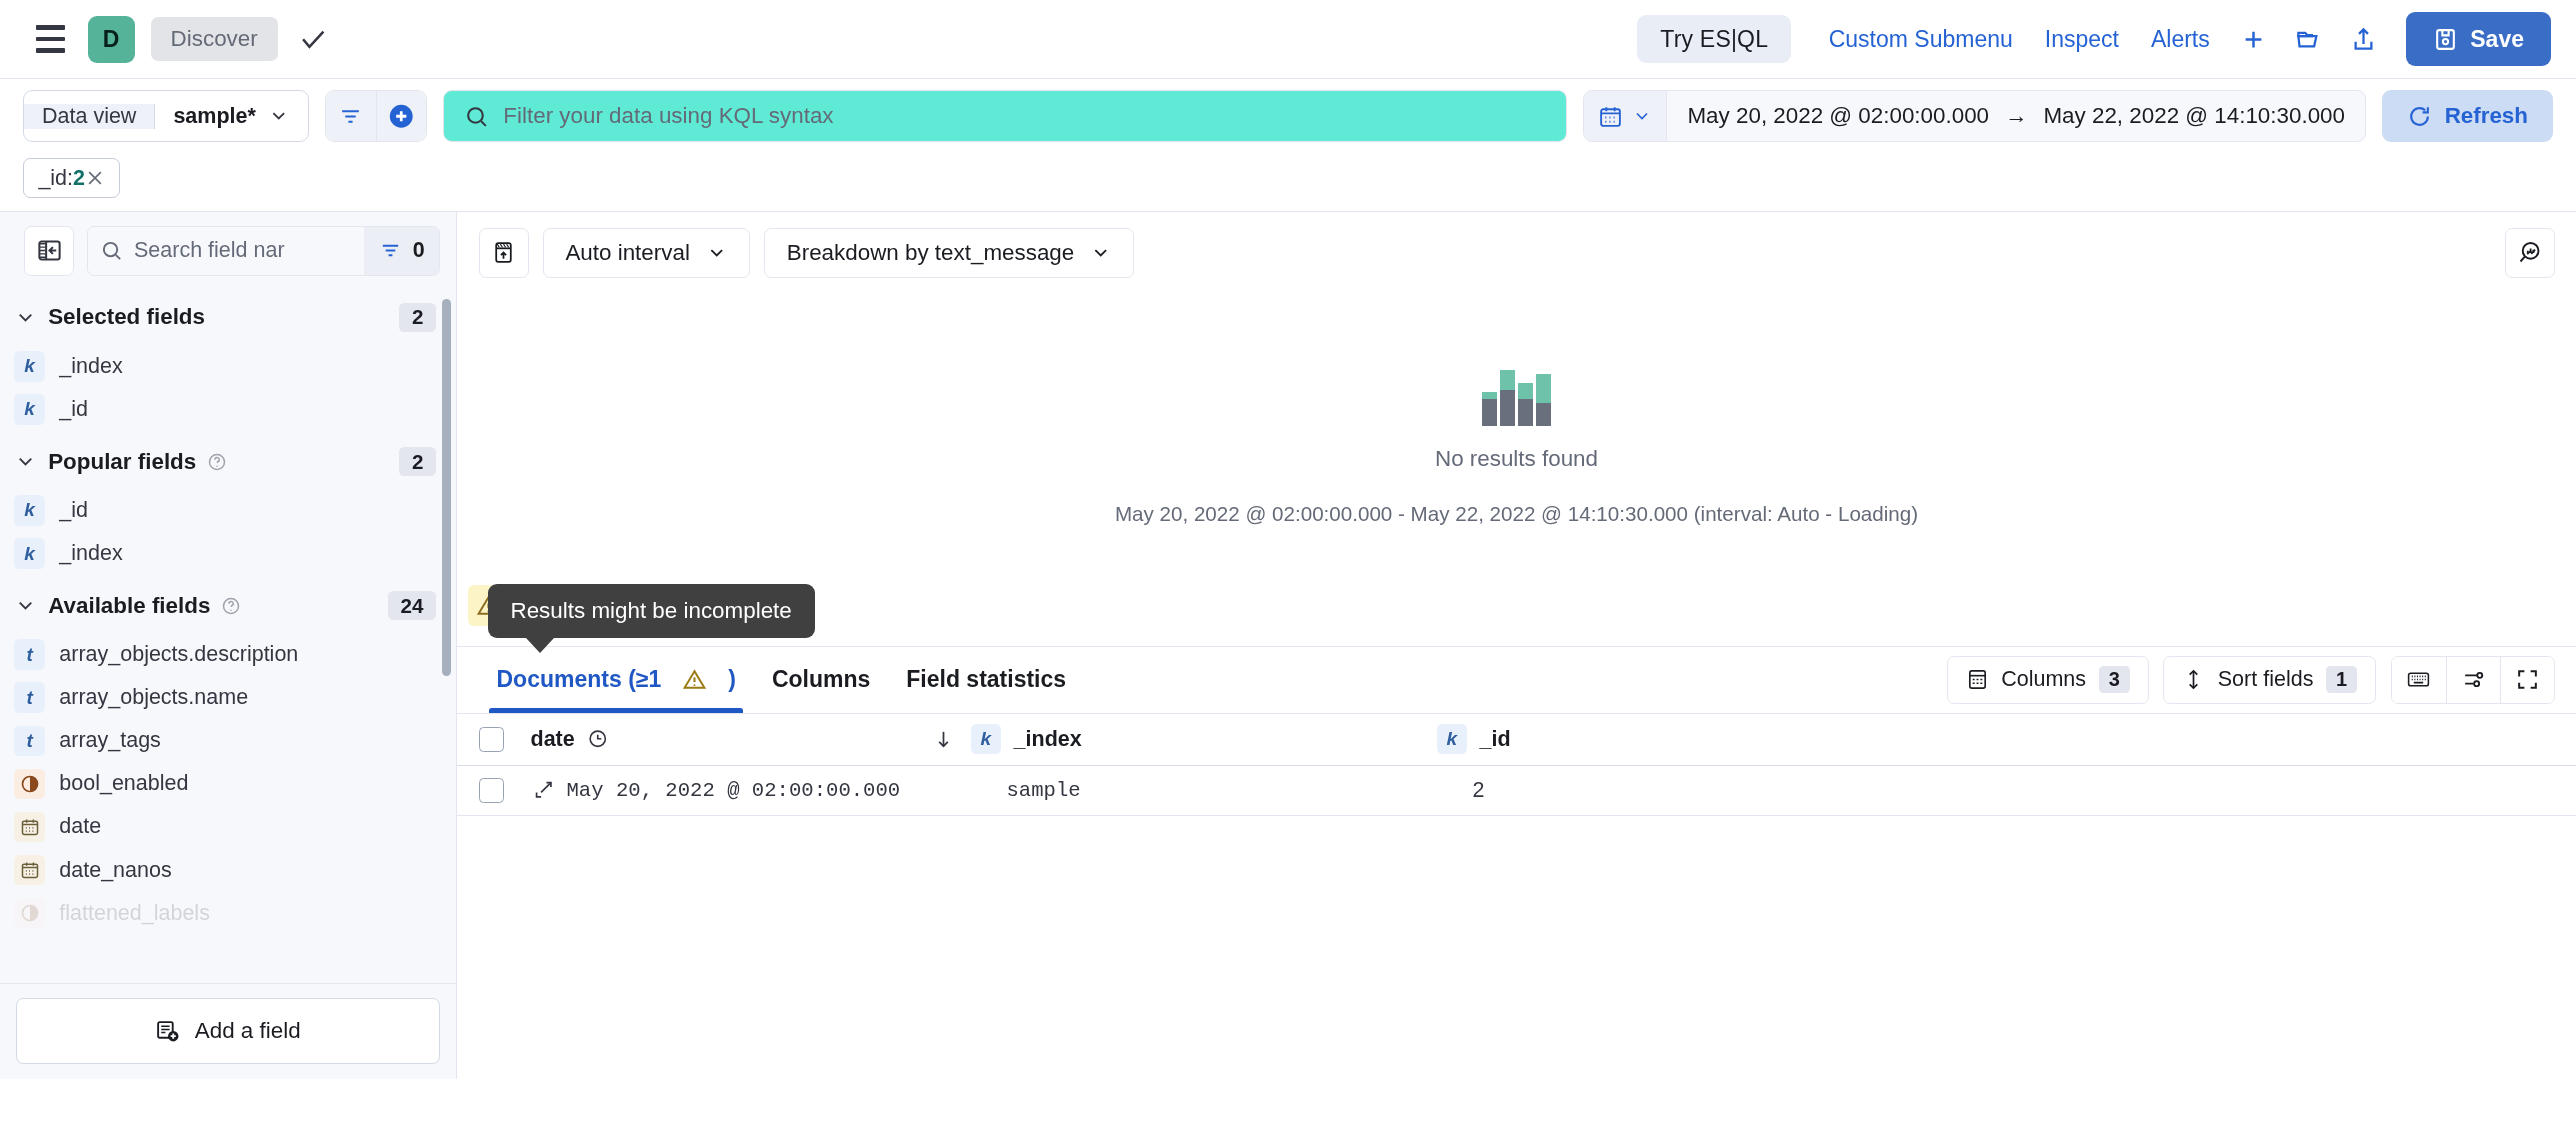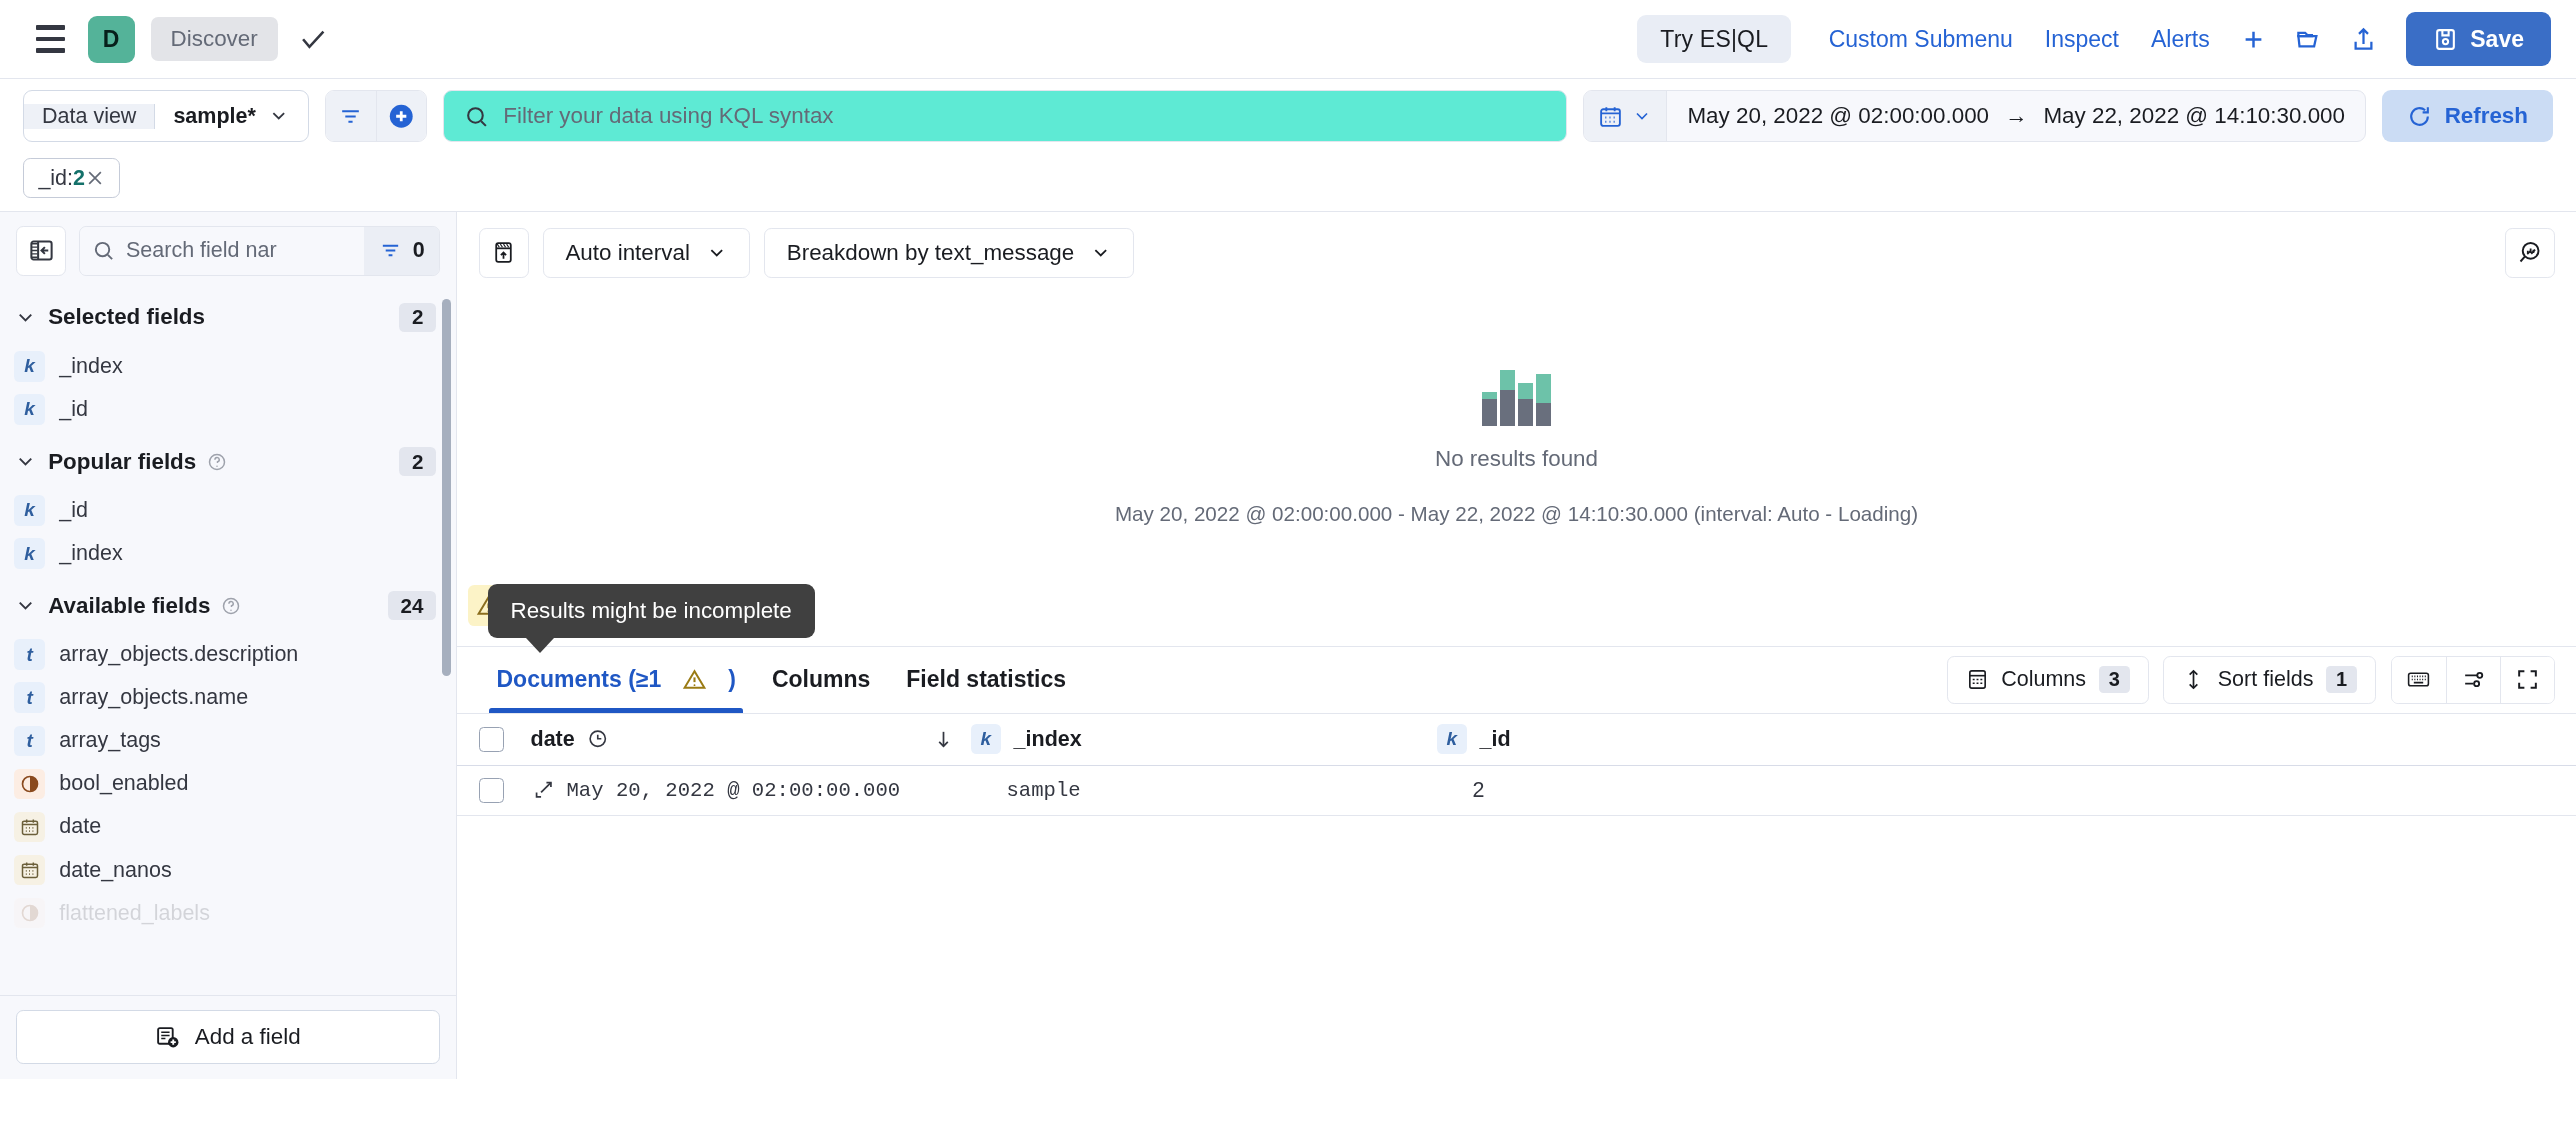--- a/index.html
+++ b/index.html
@@ -207,20 +207,21 @@
   .sidebar {
     width: 457px;
     background: #F7F8FC;
     border-right: 0.9px solid #E3E6EE;
     display: flex; flex-direction: column;
     position: relative;
   }
   .sb-top {
     display: flex; align-items: center; gap: 12.6px;
     padding: 14.4px 16px 10.8px 16px;
+    margin-left: 8px;
   }
   .collapse-btn {
     width: 50px; height: 50px;
     background: #FFF;
     border: 0.9px solid #E3E6EE;
     border-radius: 7.2px;
     display: flex; align-items: center; justify-content: center;
     cursor: pointer;
   }
   .sb-search {
@@ -299,21 +300,21 @@
     opacity: .85;
   }
 
   .sb-footer {
     border-top: 0.9px solid #E3E6EE;
     padding: 14.4px 16px;
     background: #F7F8FC;
   }
   .addfield-btn {
     width: 100%;
-    height: 54px;
+    height: 66px;
     border: 0.9px solid #D3DAE6;
     border-radius: 7.2px;
     background: #FFFFFF;
     display: flex; align-items: center; justify-content: center;
     gap: 14.4px;
     font-size: 22.4px; color: #1a1c21;
     cursor: pointer;
   }
 
   

